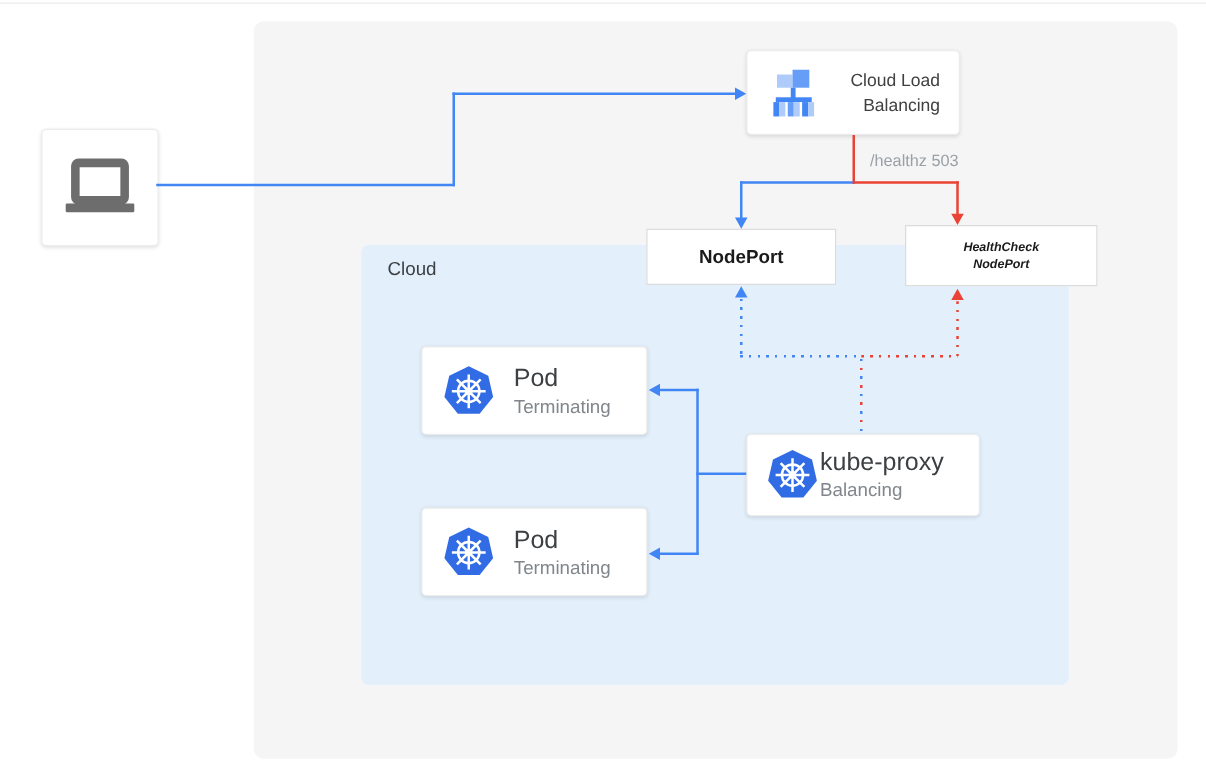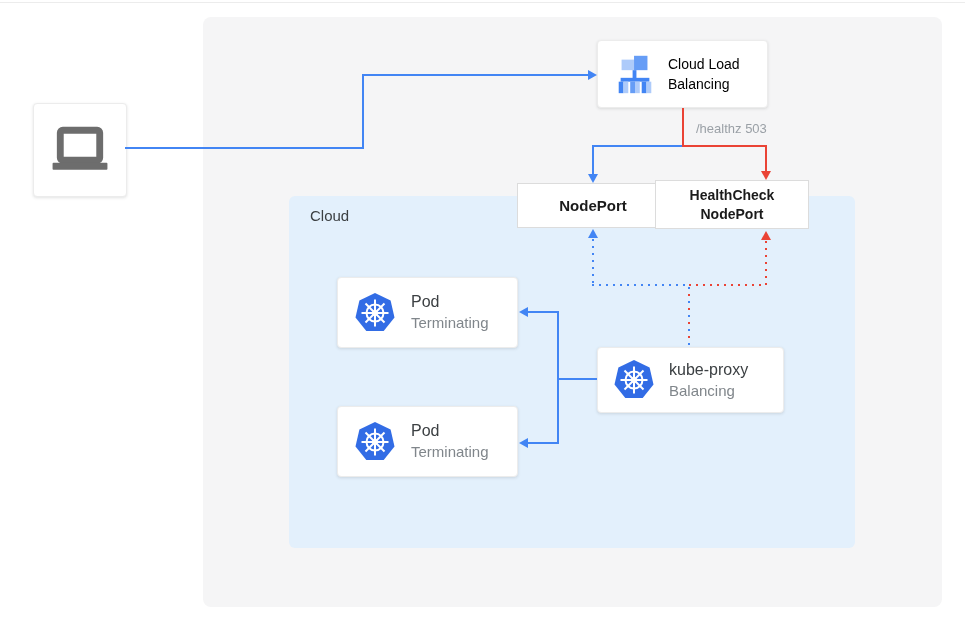--- a/index.html
+++ b/index.html
@@ -25,33 +25,33 @@
     position:absolute; left:310px; top:207px; font-size:15px; color:#3c4043;
   }
   .card {
     position:absolute; background:#ffffff; border-radius:4px;
     border:1px solid #ececec;
     box-shadow:0 1px 3px rgba(60,64,67,.15);
     display:flex; align-items:center;
   }
   .laptop-card { left:33px; top:103px; width:92px; height:92px; justify-content:center; }
   .clb-card { left:597px; top:40px; width:171px; height:68px; gap:10px; padding-left:14px; box-sizing:border-box; }
-  .clb-label { font-size:14px; color:#000000; line-height:1.45; width:84px; }
+  .clb-label { font-size:14px; color:#404040; line-height:1.45; width:84px;text-align:right; }
   .pod-card-1 { left:337px; top:277px; width:181px; height:71px; gap:14px; padding-left:15px; box-sizing:border-box; }
   .pod-card-2 { left:337px; top:406px; width:181px; height:71px; gap:14px; padding-left:15px; box-sizing:border-box; }
-  .kp-card { left:597px; top:347px; width:187px; height:66px; gap:13px; padding-left:14px; box-sizing:border-box; }
-  .card-title { font-size:16px; color:#3c4043; line-height:1.3; }
+  .kp-card { left:597px; top:347px; width:187px; height:66px; padding-left:14px; box-sizing:border-box; }
+  .card-title { font-size:20px; color:#3c4043; line-height:1.3; }
   .card-sub { font-size:15px; color:#80868b; line-height:1.3; }
   .port-box {
     position:absolute; background:#ffffff; border:1px solid #dcdcdc;
     display:flex; align-items:center; justify-content:center;
     font-weight:bold; color:#1b1b1b; text-align:center;
   }
   .nodeport-box { left:517px; top:183px; width:150px; height:43px; font-size:15px;text-align:right; }
-  .healthcheck-box { left:655px; top:180px; width:152px; height:47px; font-size:14px; line-height:1.3; }
+  .healthcheck-box { left:724px; top:180px; width:152px; height:47px; font-size:10px; line-height:1.3;font-style:italic; }
   .healthcheck-box span { width:104px; }
   .healthz-label {
     position:absolute; left:696px; top:121px; font-size:13px; font-weight:normal; color:#9aa0a6;
   }
   .line { position:absolute; }
   .solid-blue { background: var(--color-blue,#4285f4); }
   .solid-red  { background: var(--color-red,#ea4335); }
   .dot-h-blue { background: repeating-linear-gradient(to right,  var(--color-blue,#4285f4) 0 2px, transparent 2px 7px); }
   .dot-v-blue { background: repeating-linear-gradient(to bottom, var(--color-blue,#4285f4) 0 2px, transparent 2px 7px); }
   .dot-h-red  { background: repeating-linear-gradient(to right,  var(--color-red,#ea4335) 0 2px, transparent 2px 7px); }

